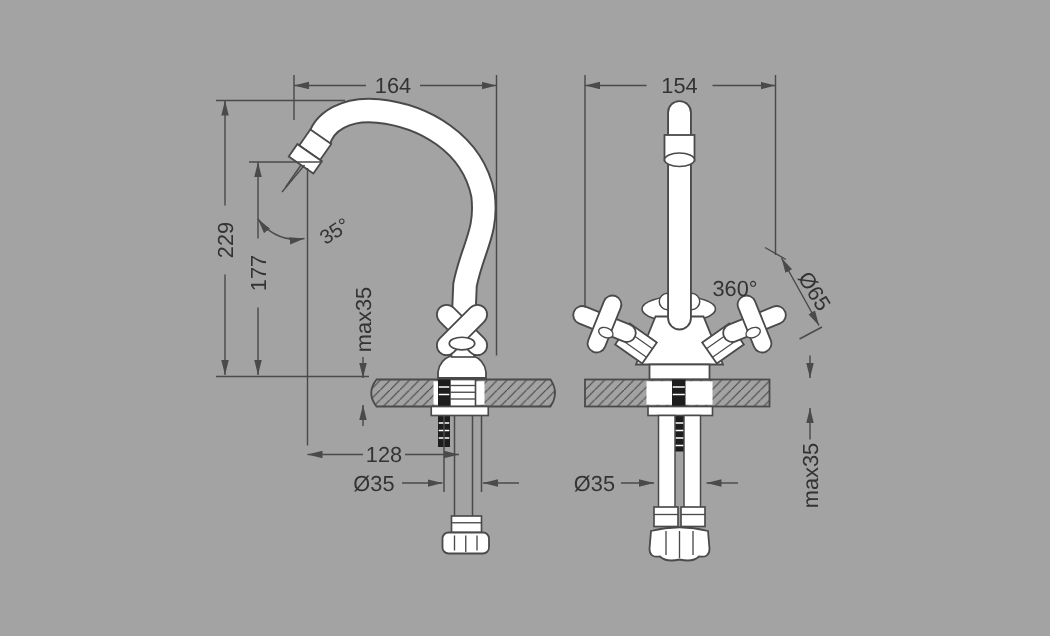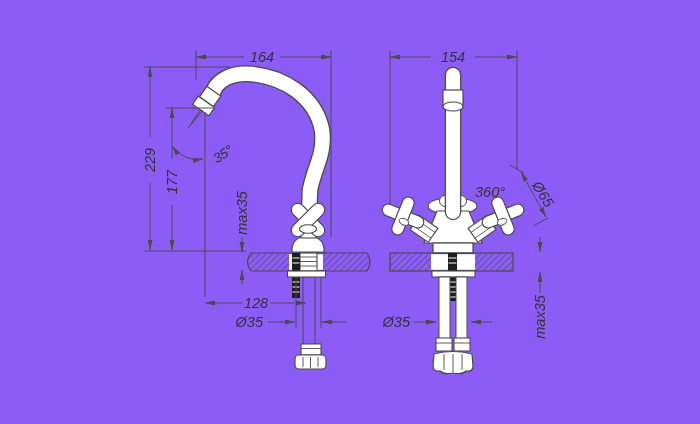--- a/index.html
+++ b/index.html
@@ -1,17 +1,17 @@
 <!DOCTYPE html>
 <html><head>
 <meta charset="utf-8">
 <style>
   html,body{margin:0;padding:0;background:#fff;}
-  .canvas{position:relative;width:700px;height:424px;background:#8b5cf6;overflow:hidden;
-          font-family:"Liberation Sans", sans-serif;font-style:italic;}
+  .canvas{position:relative;width:700px;height:424px;background:#a3a3a3;overflow:hidden;
+          font-family:"Liberation Sans", sans-serif;}
   svg text{font-family:"Liberation Sans", sans-serif;fill:#333333;}
   .dim-text{font-size:14.5px;}
   .dim-text-sm{font-size:13.5px;}
 </style>
 </head>
 <body>
 
 <div class="canvas">
 <svg width="700" height="424" viewBox="0 0 700 424">
   <defs>

